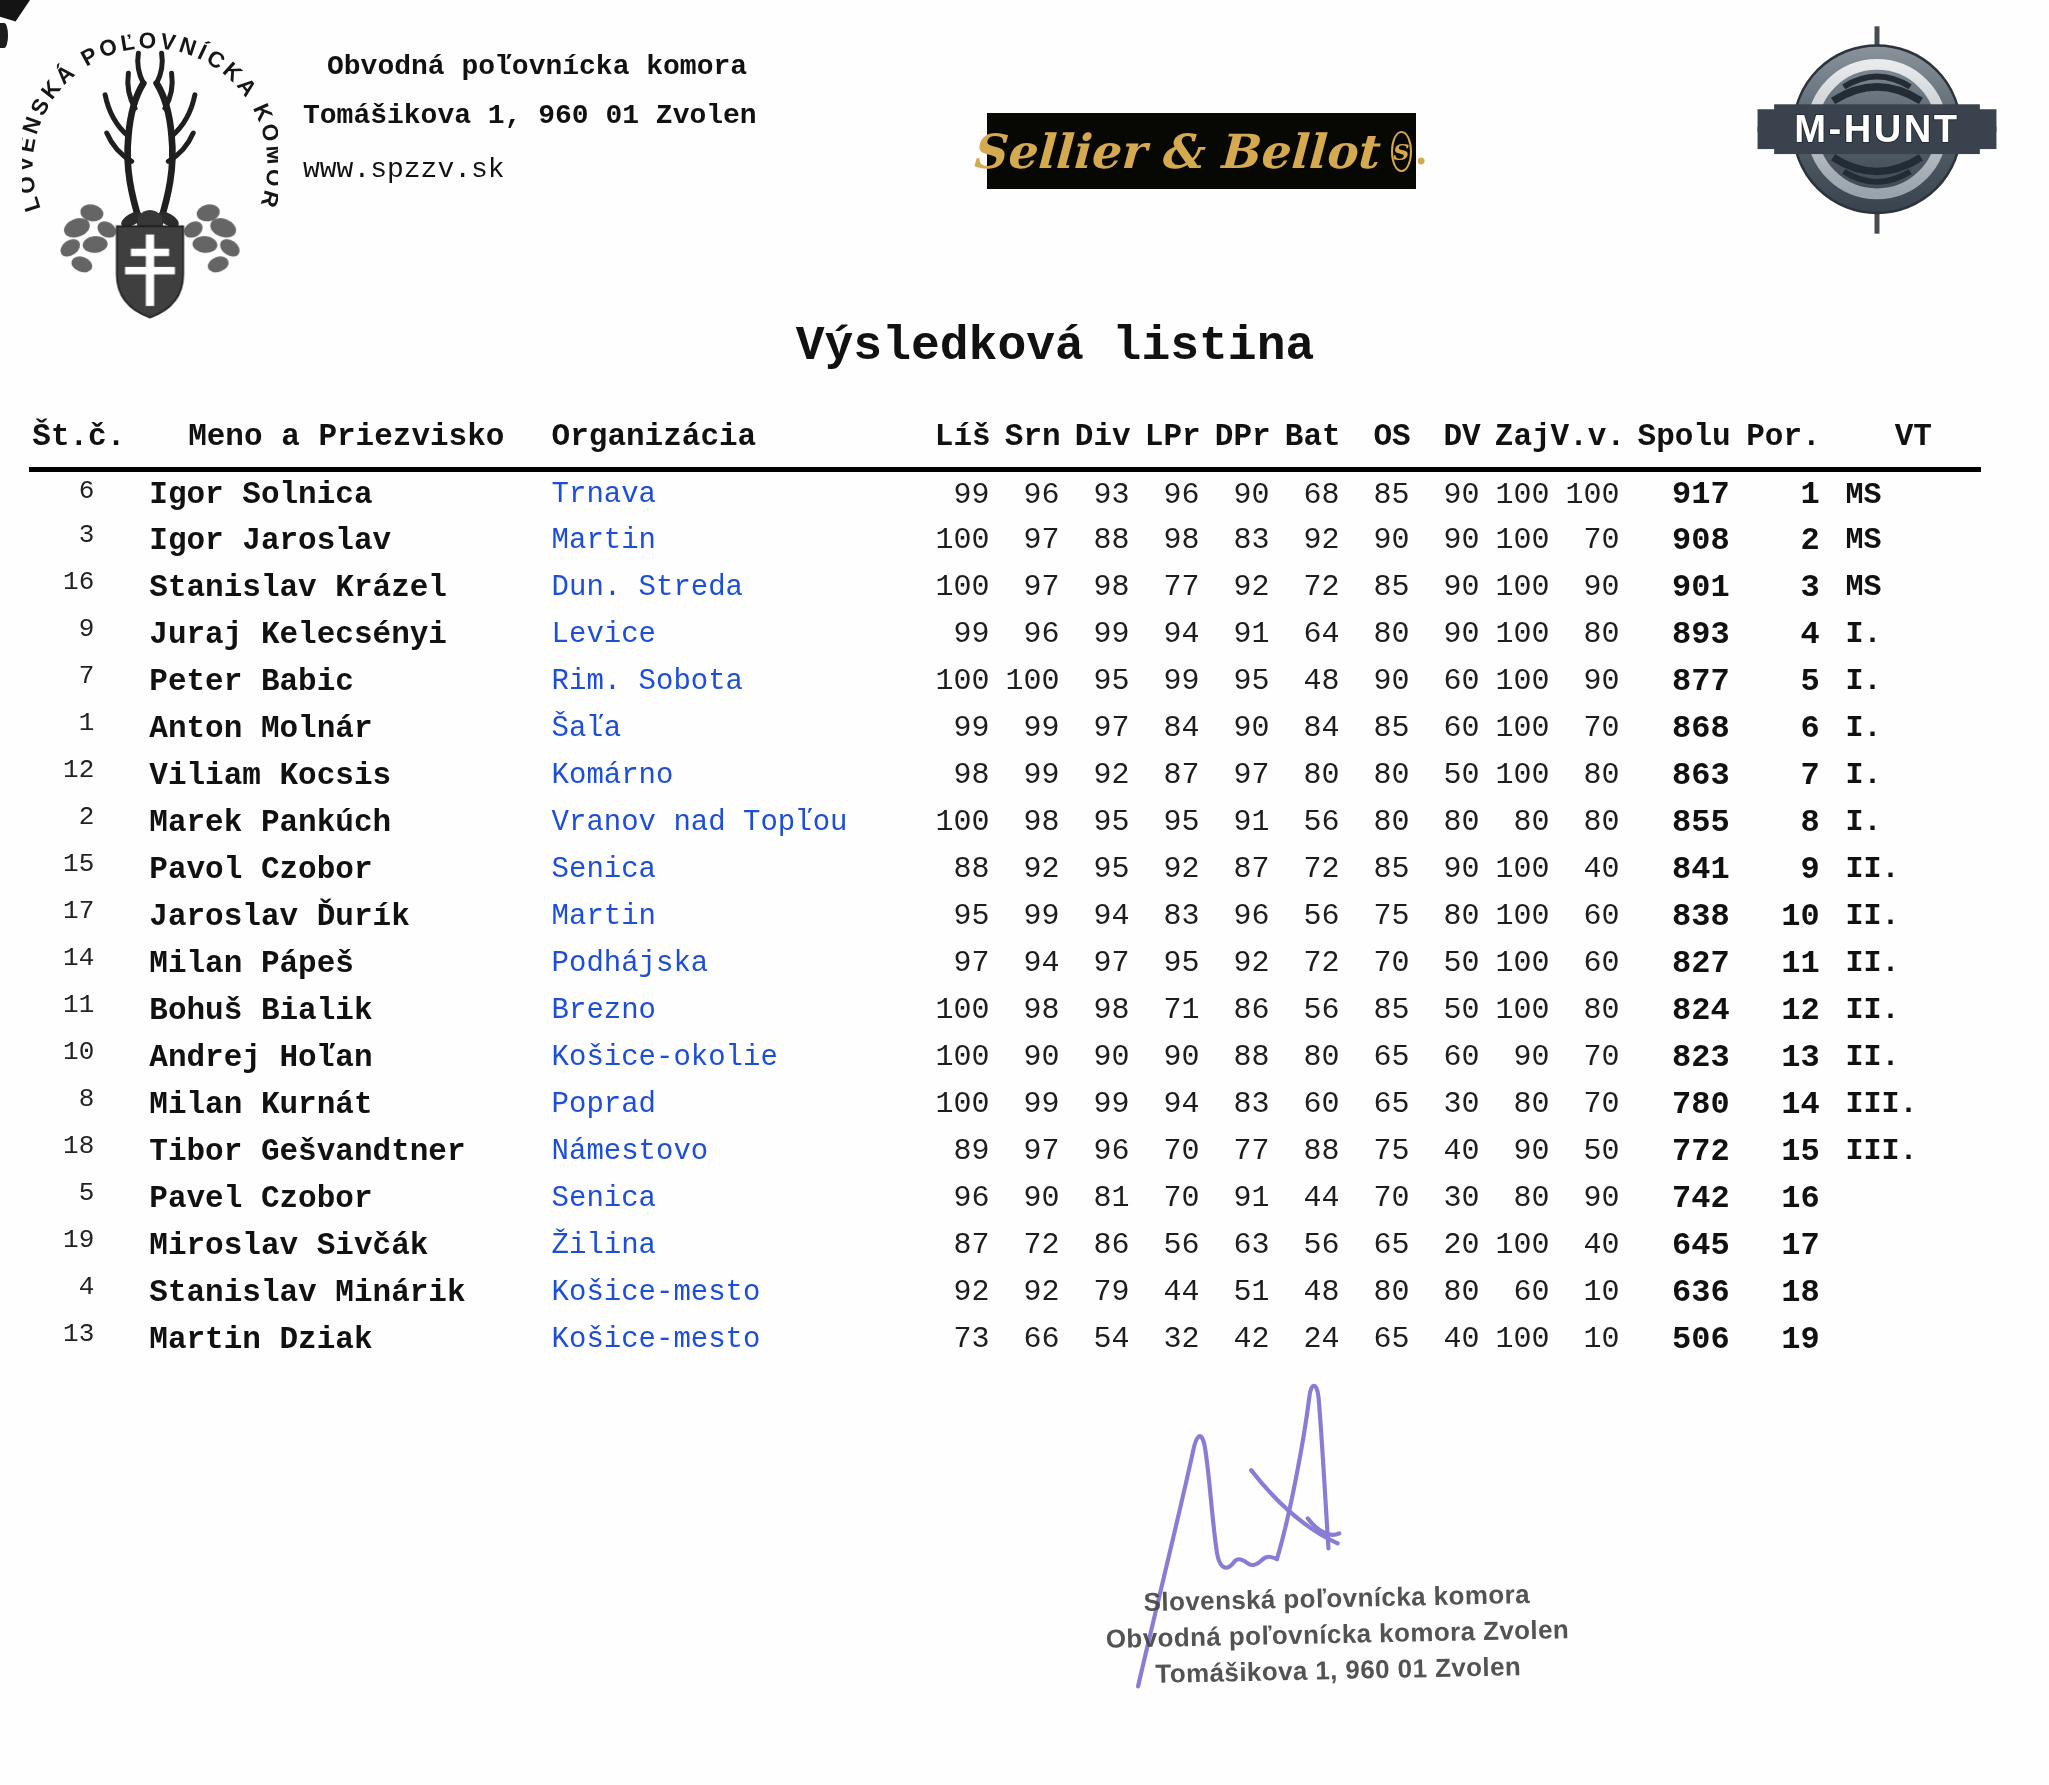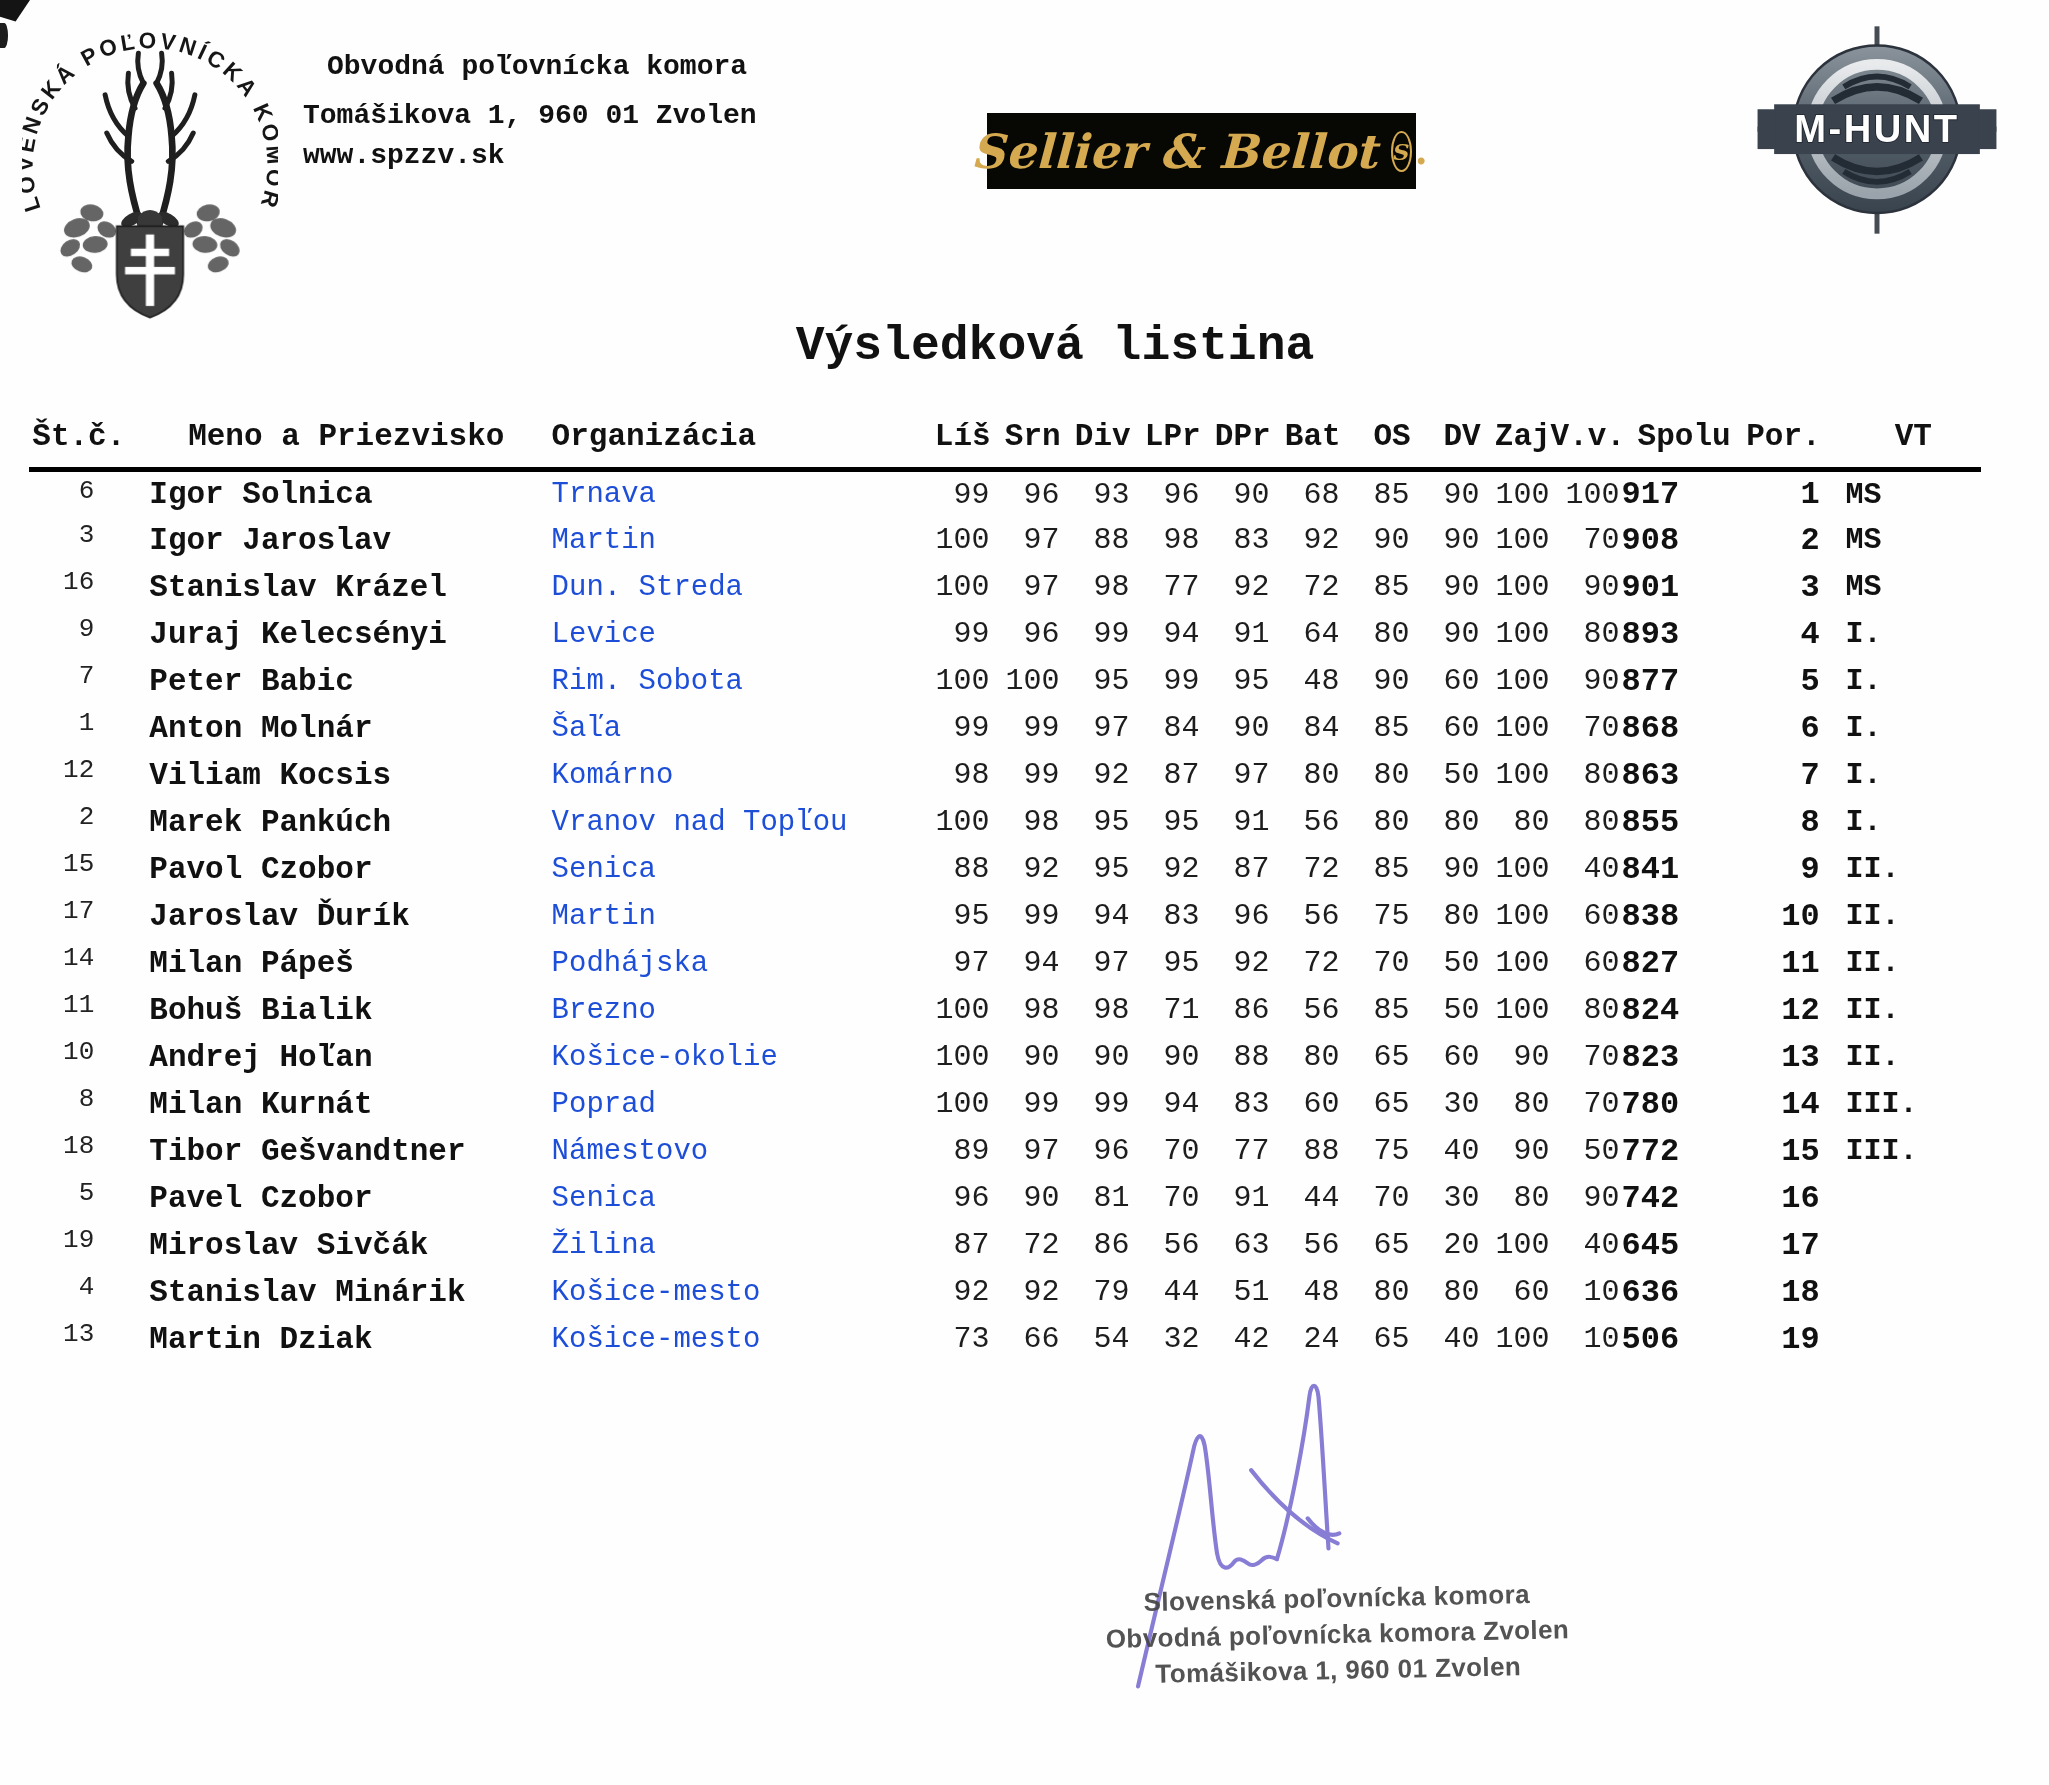--- a/index.html
+++ b/index.html
@@ -11,21 +11,21 @@
            clip-path:polygon(0 0,100% 0,52% 100%,0 78%);}
   .blob-l2{position:absolute;left:0;top:23px;width:7.5px;height:25px;background:#1d1d1d;border-radius:0 60% 60% 0;}
 
   
   .emblem{position:absolute;left:21.6px;top:5px;width:256px;height:326px;}
 
   
   .org-block{position:absolute;left:303px;top:43px;}
   .org-name{font-size:28px;font-weight:bold;white-space:nowrap;line-height:47px;margin-left:24px;}
   .org-address{font-size:28px;font-weight:bold;white-space:nowrap;line-height:38px;margin-top:6.6px;}
-  .org-web{font-size:28px;font-weight:bold;white-space:nowrap;line-height:37px;margin-top:2px;}
+  .org-web{font-size:28px;font-weight:normal;white-space:nowrap;line-height:37px;margin-top:16px;}
 
   
   .sb-logo{position:absolute;left:987px;top:113px;width:429px;height:76px;background:#070704;
            display:flex;align-items:center;justify-content:center;}
   .sb-text{font-family:"DejaVu Serif",serif;font-style:italic;font-weight:bold;font-size:47px;
            color:#d4a94f;white-space:nowrap;transform:skewX(-4deg);}
   .sb-mark{display:inline-flex;align-items:center;justify-content:center;width:37px;height:37px;
            border:2.5px solid #d4a94f;border-radius:50%;margin-left:10px;
            font-family:"DejaVu Serif",serif;font-style:italic;font-weight:bold;font-size:23px;color:#d4a94f;}
   .sb-dot{color:#d4a94f;font-size:37px;font-weight:bold;margin-left:3.3px;font-family:"DejaVu Serif",serif;}
@@ -56,21 +56,21 @@
   .results th:nth-child(n+5):nth-child(-n+13){width:70px;}
   .results th:nth-child(14){width:110px;}
   .results th:nth-child(15){width:90px;}
   .results th:nth-child(16){text-align:center;padding-left:25px;}
   .results tbody tr{height:47px;}
   .results td{font-size:30px;vertical-align:middle;white-space:nowrap;}
   td.stc{font-size:26px;text-align:right;padding-right:50px;vertical-align:top;padding-top:3.3px;color:#222;}
   td.name{font-weight:bold;font-size:31px;padding-left:5px;}
   td.org{font-size:29px;padding-left:8.3px;color:#1d4ed8;}
   td.score{text-align:right;color:#1d1d1d;}
-  td.total{font-weight:bold;font-size:32px;text-align:left;}
+  td.total{font-weight:bold;font-size:32px;text-align:right;}
   td.rank{font-weight:bold;font-size:32px;text-align:right;}
   td.vt{font-weight:bold;font-size:30px;padding-left:25px;}
 
   
   .signature{position:absolute;left:1128px;top:1372px;width:218px;height:326px;}
   .stamp{position:absolute;left:1055px;top:1580px;width:565px;text-align:center;
          font-family:"Liberation Sans",sans-serif;font-weight:bold;font-size:26px;line-height:36px;
          color:#454545;letter-spacing:0.4px;transform:rotate(-1.2deg);opacity:0.92;}
 </style>
 </head>

